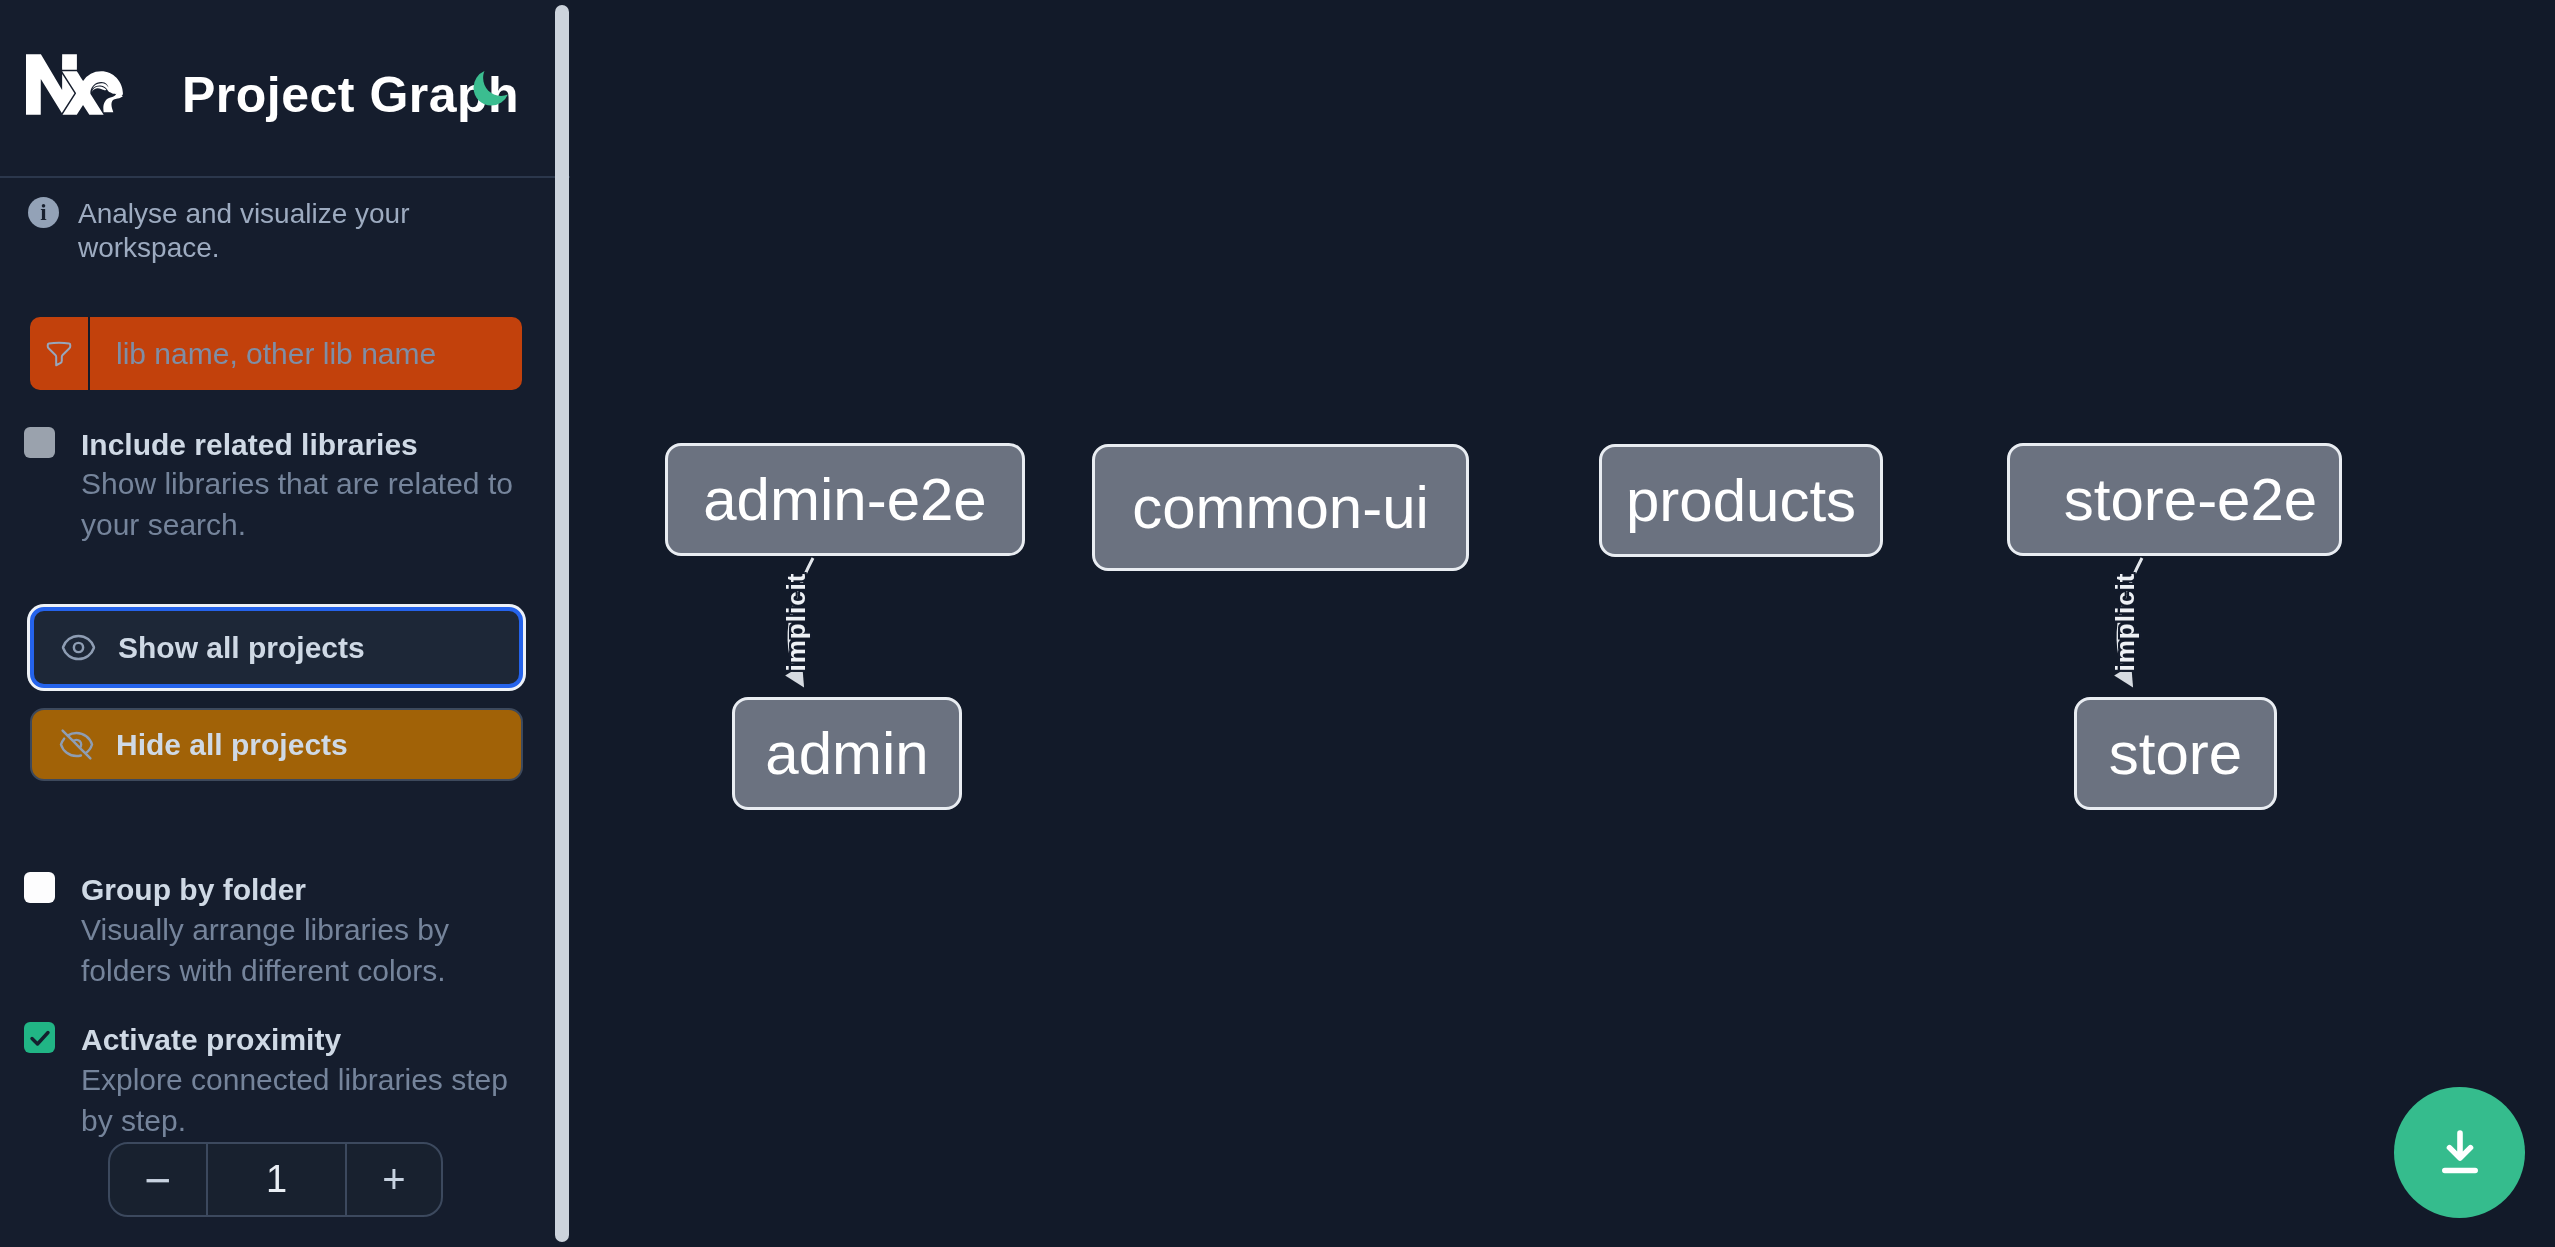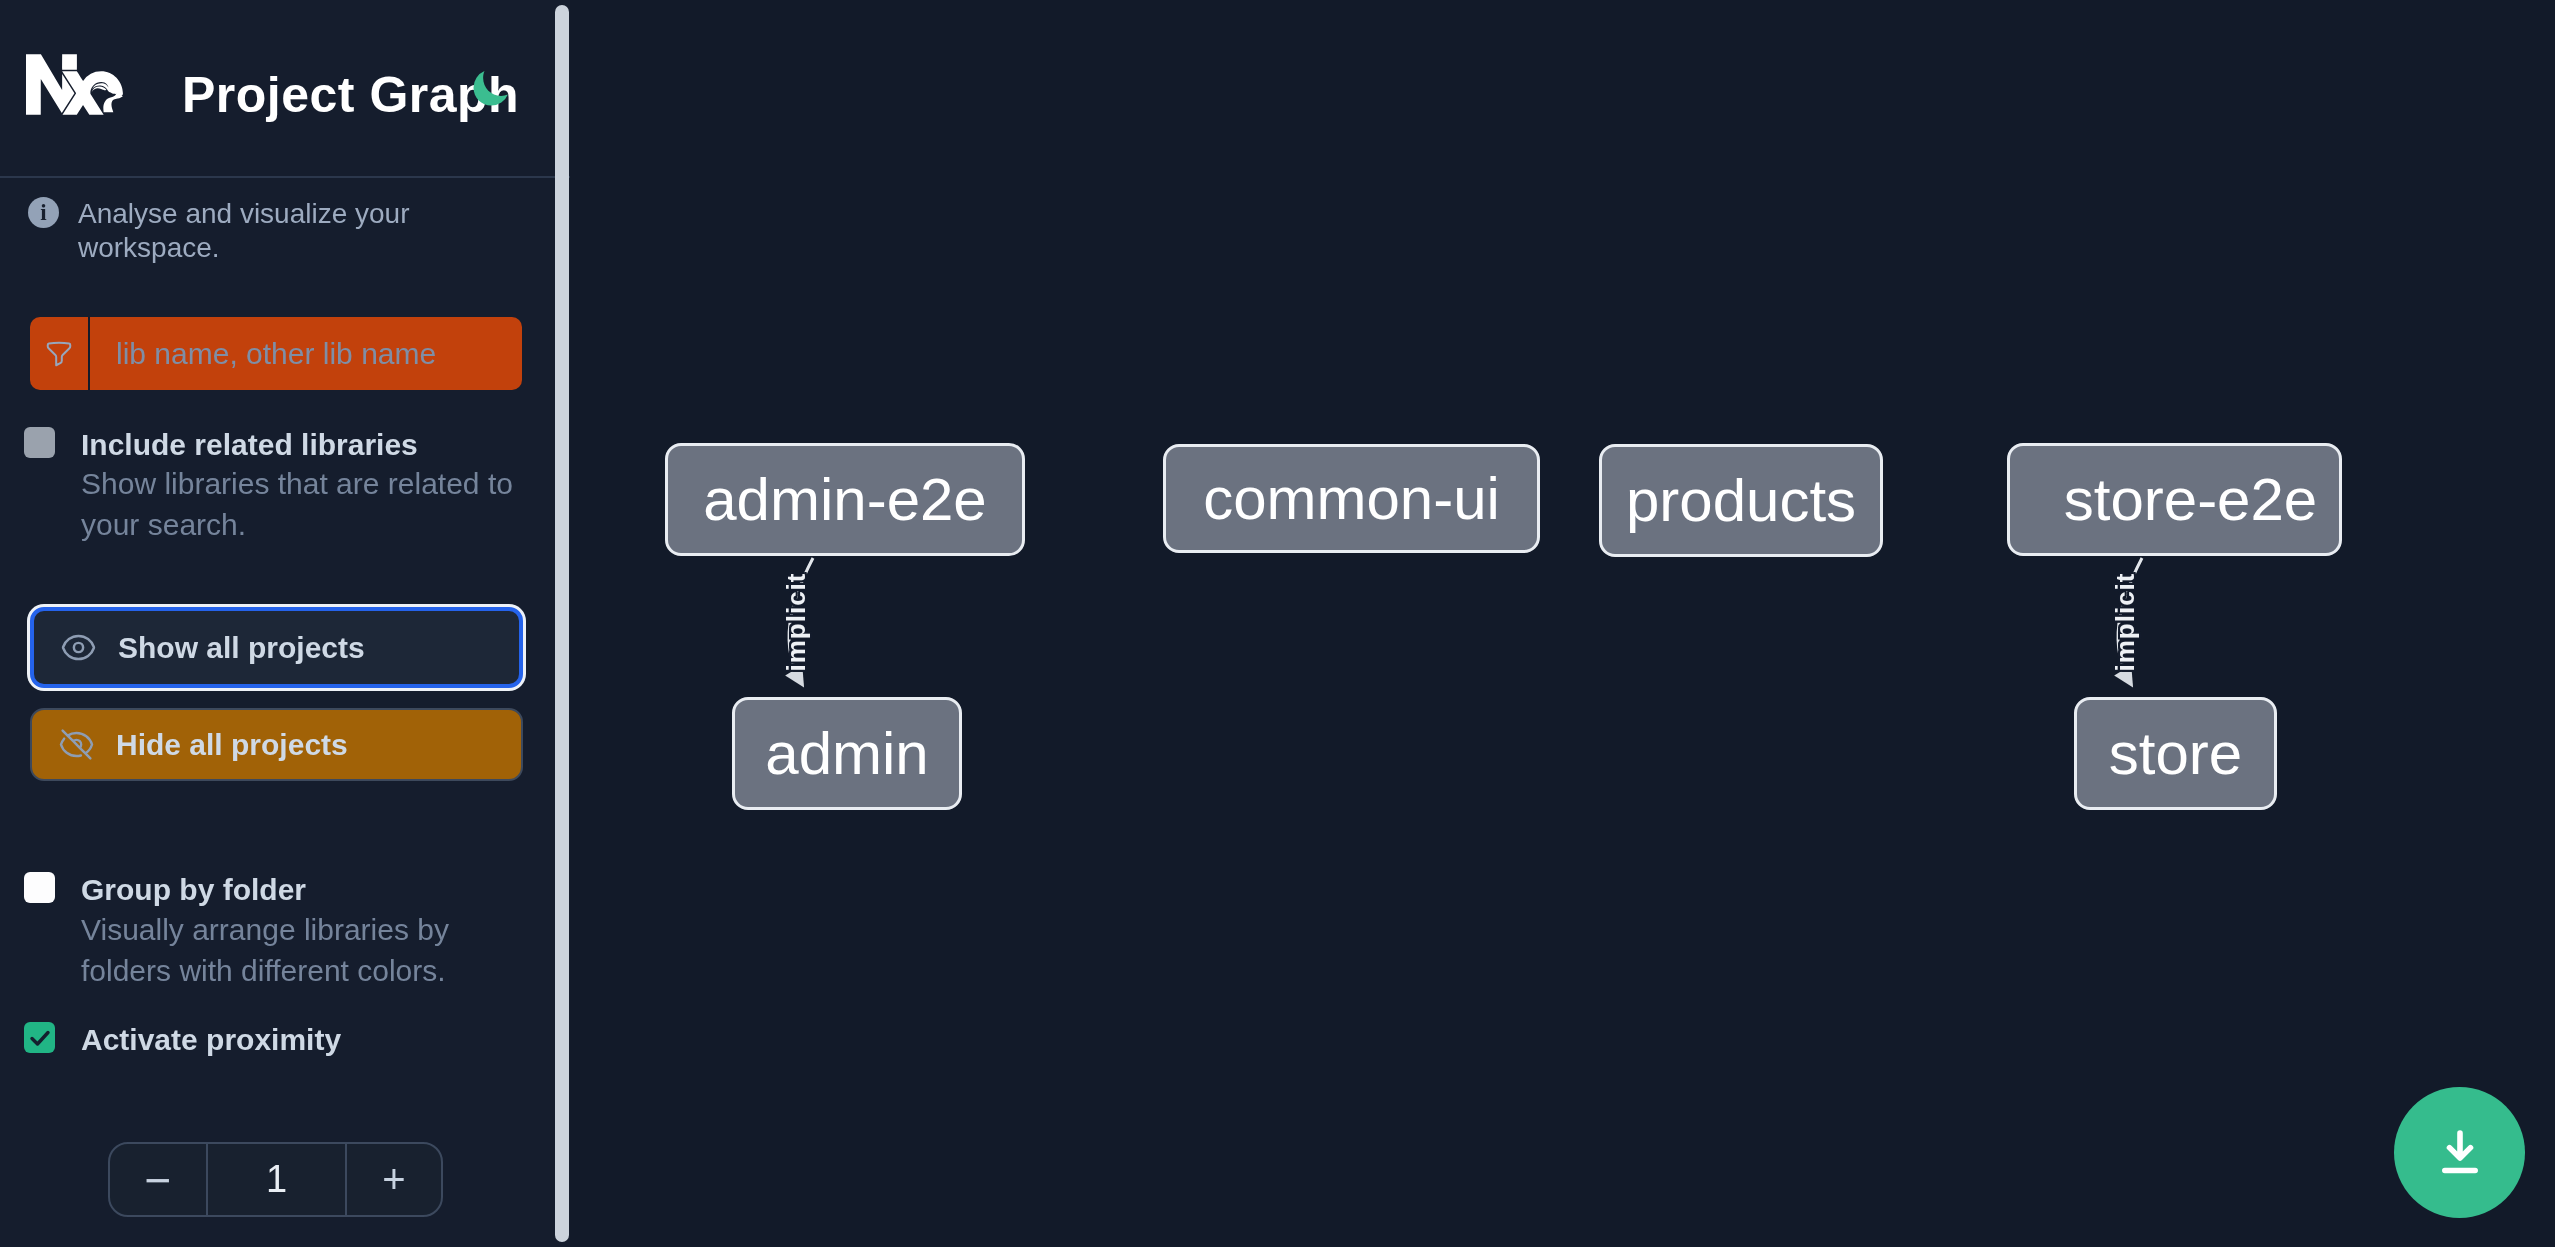--- a/index.html
+++ b/index.html
@@ -132,21 +132,21 @@
   <defs>
     <marker id="arrowhead" viewBox="0 0 12 12" refX="9" refY="6" markerWidth="8" markerHeight="8" orient="auto-start-reverse">
       <path d="M1 1 L11 6 L1 11 Z" fill="#d6dbe1"></path>
     </marker>
   </defs>
 <path d="M 813 558 C 789 604 779 646 802 684" class="edge" marker-end="url(#arrowhead)"></path>
     <path d="M 2142 558 C 2118 604 2108 646 2131 684" class="edge" marker-end="url(#arrowhead)"></path>
   </svg>
 <div id="node-layer">
     <div class="node" style="left: 665px; top: 443px; width: 360px; height: 113px;">admin-e2e</div>
-    <div class="node" style="left: 1163px; top: 444px; width: 377px; height: 109px;">common-ui</div>
+    <div class="node" style="left: 1092px; top: 444px; width: 377px; height: 127px;">common-ui</div>
     <div class="node" style="left: 1599px; top: 444px; width: 284px; height: 113px;">products</div>
     <div class="node" style="left: 2007px; top: 443px; width: 335px; height: 113px; padding-left: 32px;">store-e2e</div>
     <div class="node" style="left: 732px; top: 697px; width: 230px; height: 113px;">admin</div>
     <div class="node" style="left: 2074px; top: 697px; width: 203px; height: 113px;">store</div>
     <div class="edge-label" style="left: 796px; top: 622px;">implicit</div>
     <div class="edge-label" style="left: 2125px; top: 622px;">implicit</div>
   </div>
 
 <div class="sidebar">
 
@@ -211,20 +211,22 @@
 folders with different colors.</span>
   </div>
 
   <div class="check-row" id="row-proximity">
     <span class="checkbox cb-green checked" id="cb-proximity">
       <svg viewBox="0 0 24 24">
           <path d="M4 12.5 L9.5 18 L20 6.5" stroke="#14202e" stroke-width="3.4" fill="none" stroke-linecap="round" stroke-linejoin="round"></path>
         </svg>
     </span>
     <span class="check-label">Activate proximity</span>
+    <span class="check-desc">Explore connected libraries step
+by step.</span>
   </div>
 
   <div class="stepper">
     <button class="cell cell-minus">−</button>
     <div class="cell cell-value">1</div>
     <button class="cell cell-plus">+</button>
   </div>
 
   <div class="scroll-thumb"></div>
 </div>

